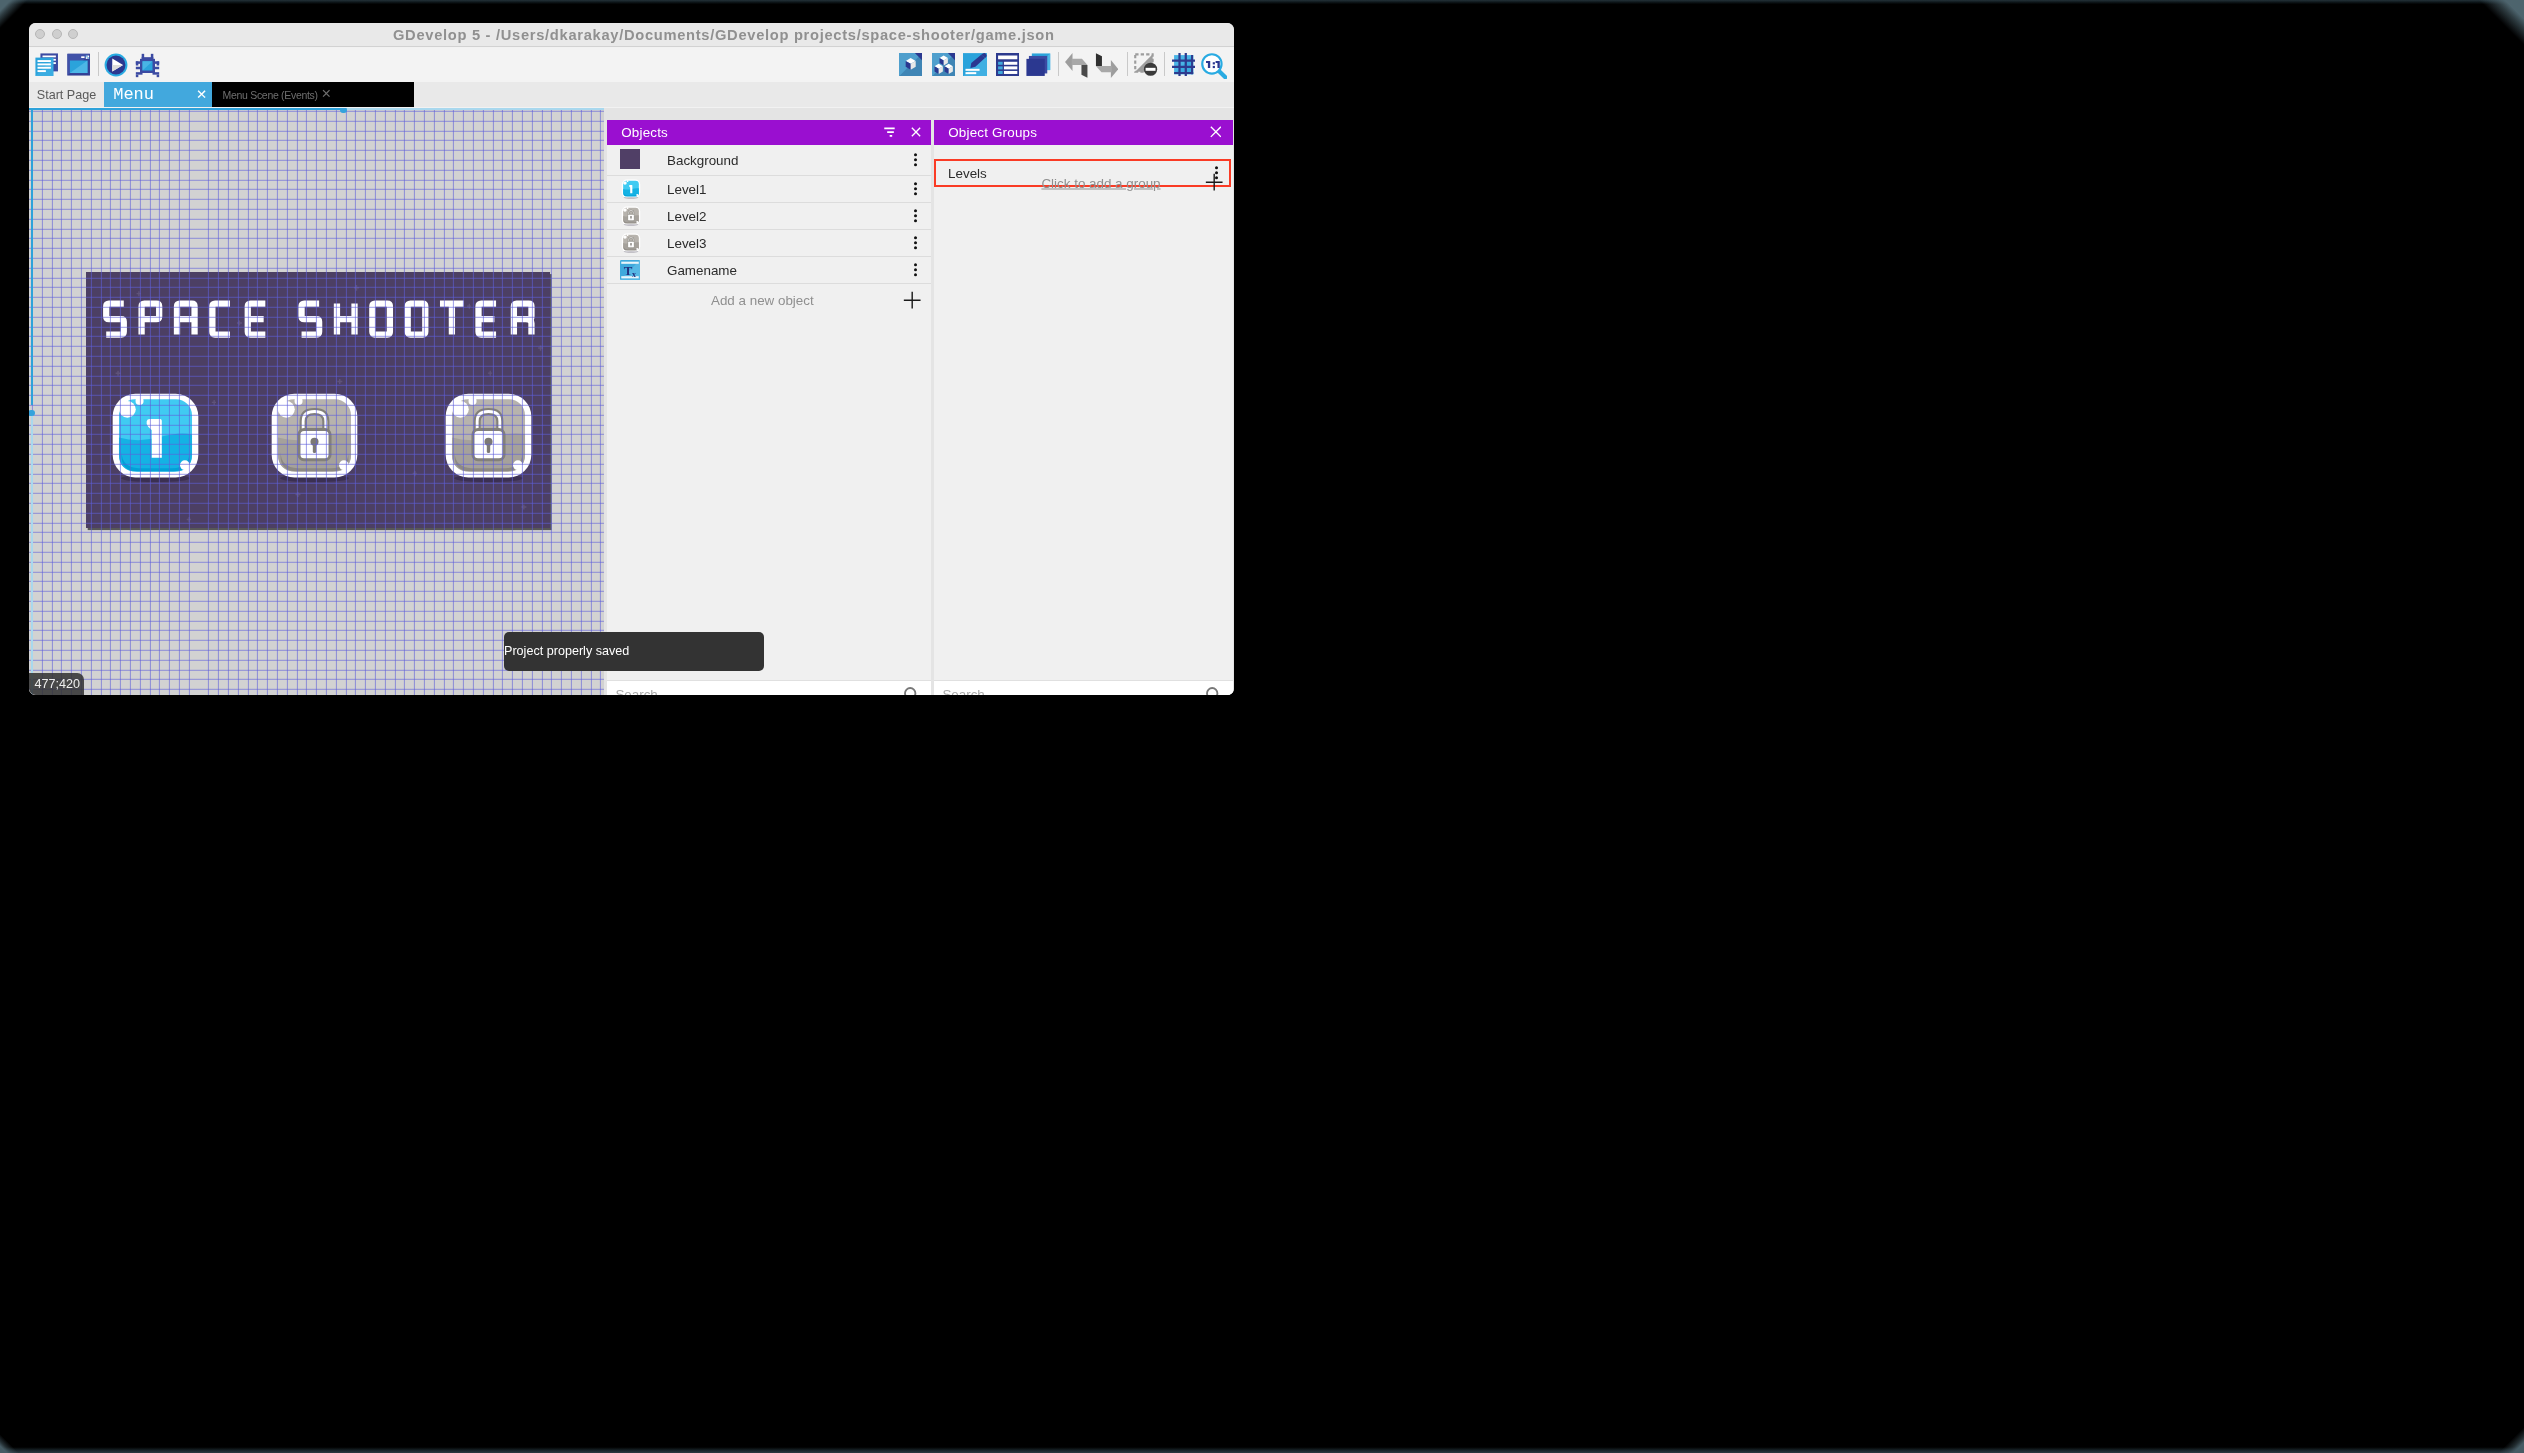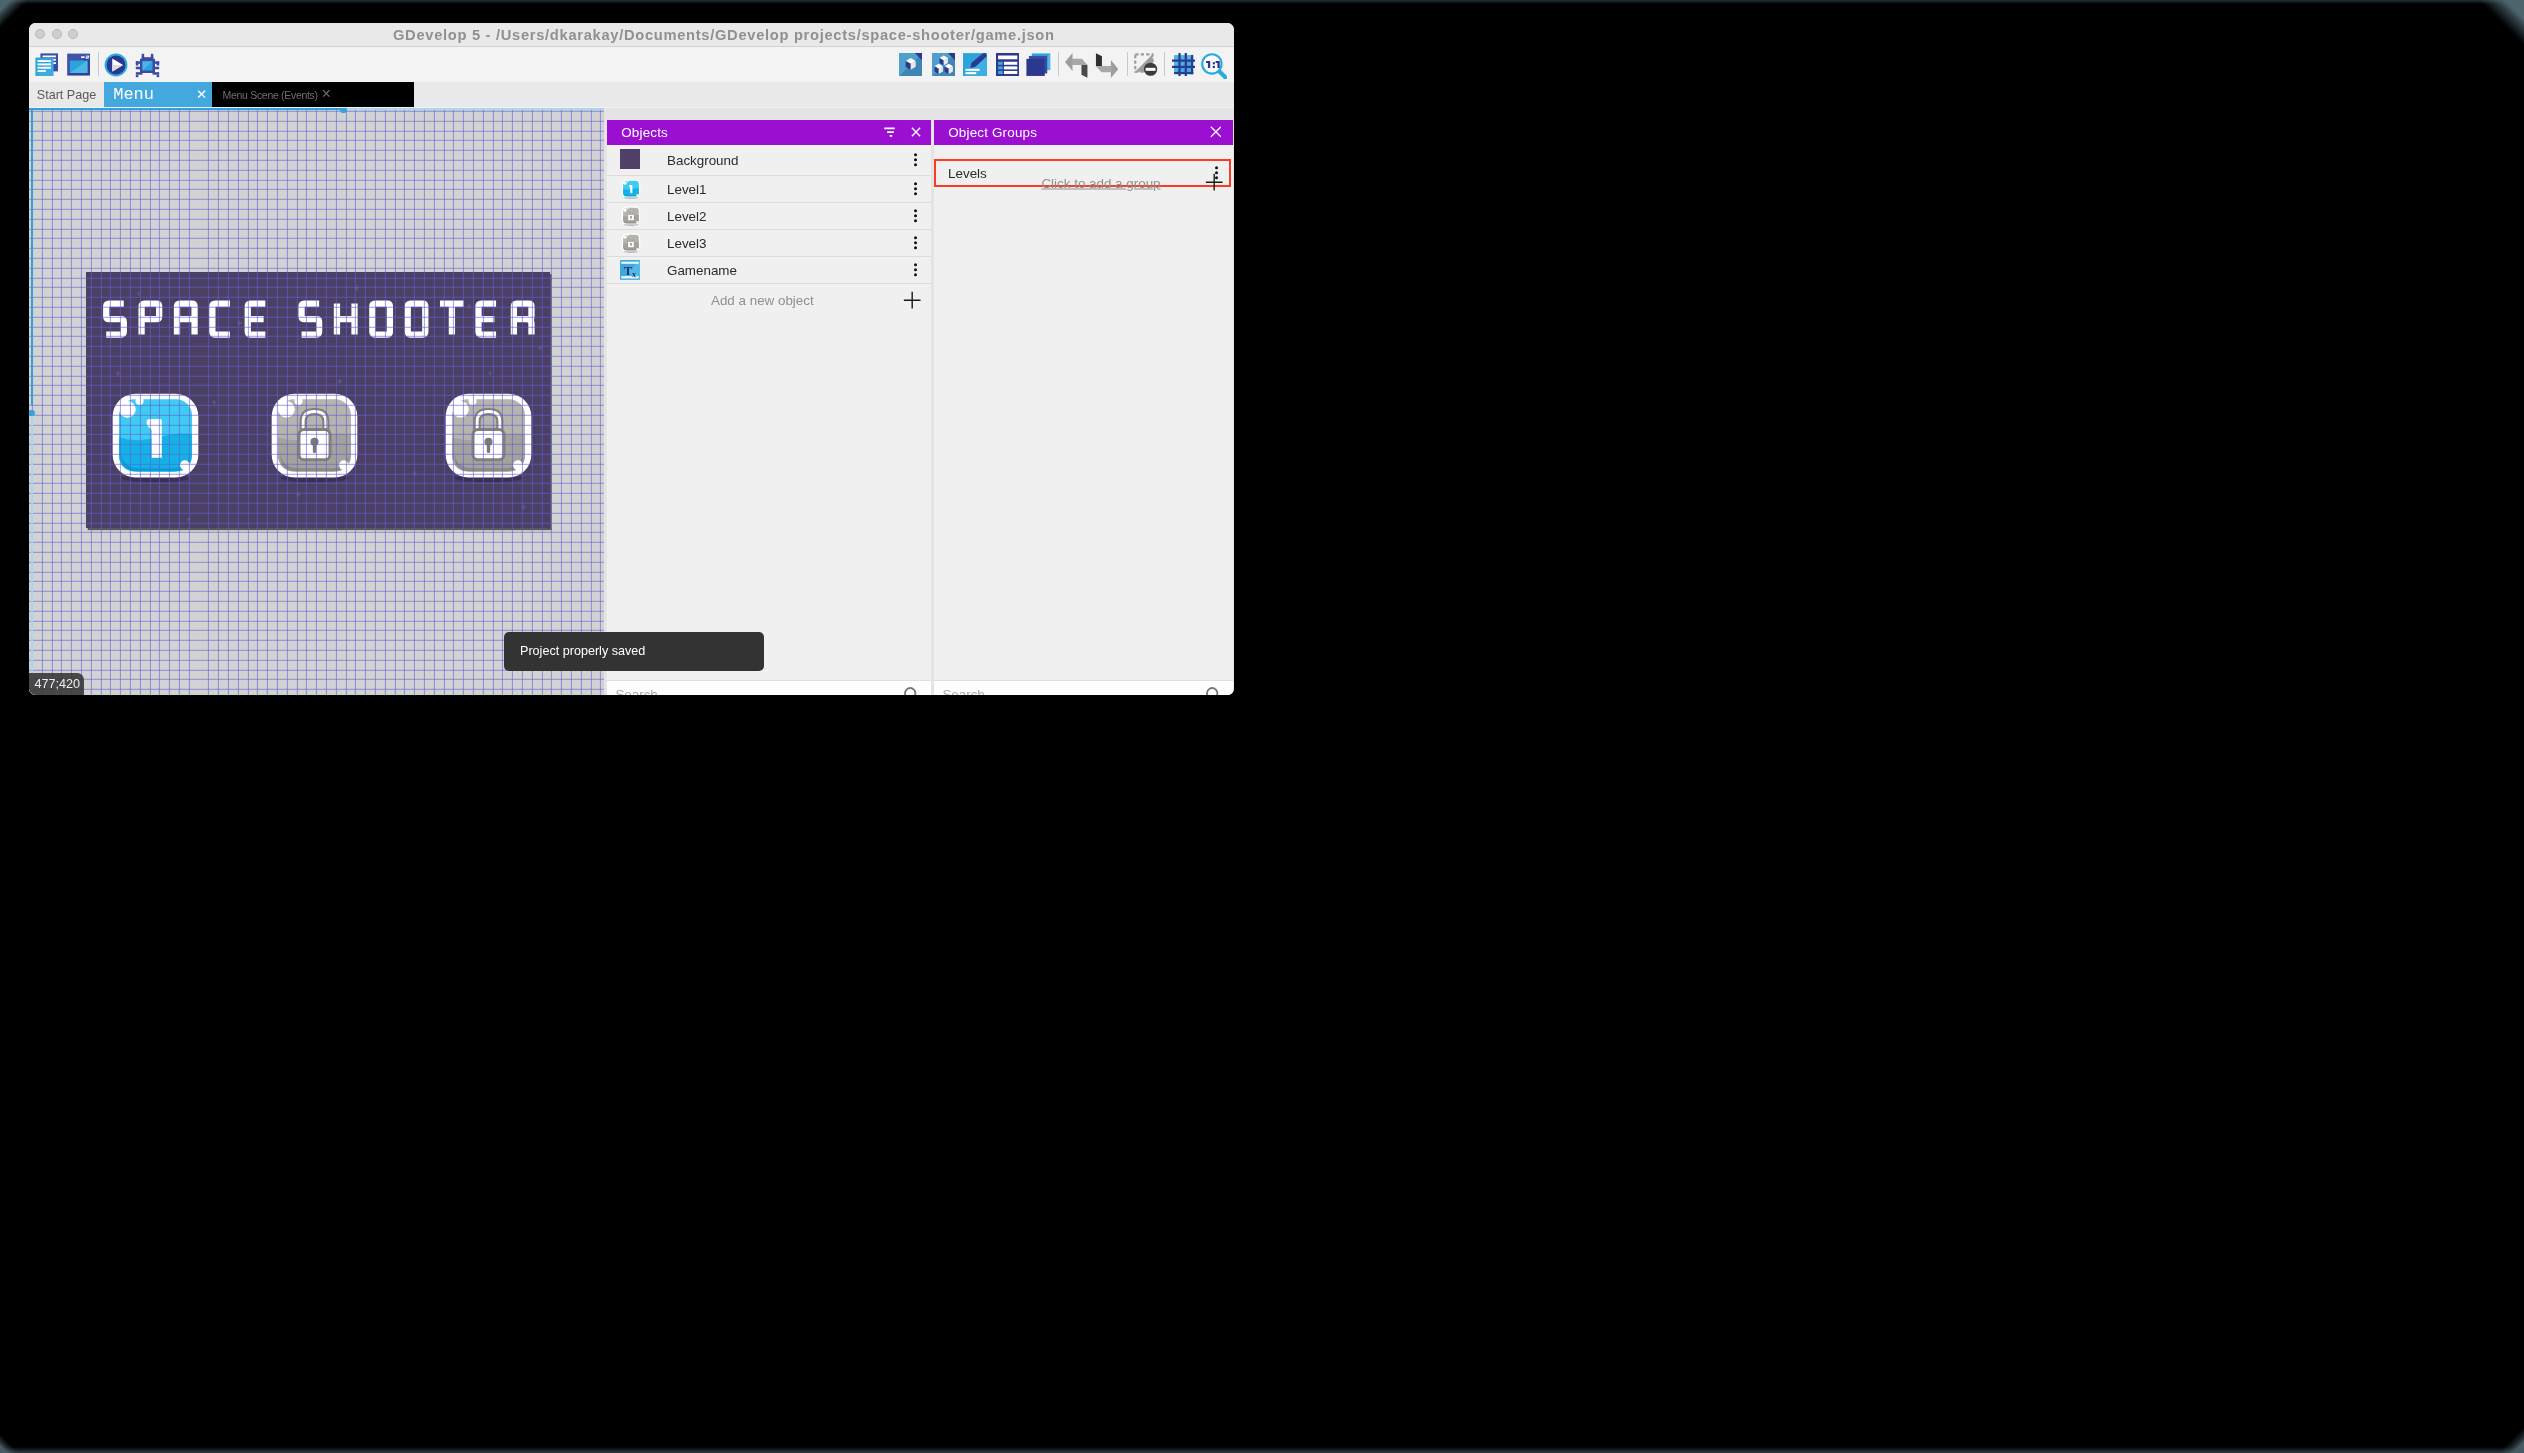--- a/index.html
+++ b/index.html
@@ -42,21 +42,21 @@
 .panel { position:absolute; top:0; height:588px; background:#f0f0f0;margin-top:12px; }
 .phead { position:absolute; left:0; top:0; width:100%; height:25px; background:#9a0fd0; color:#fff; font-size:13.4px; line-height:25px; padding-left:14.2px; letter-spacing:0.2px; }
 .row { position:relative; width:100%; border-bottom:0.8px solid #dcdcdc; }
 .rowlabel { position:absolute; left:60px; top:50%; transform:translateY(-50%); font-size:13.4px; color:#2b2b2b; }
 .dots { position:absolute; right:14.2px; top:50%; transform:translateY(-50%); width:3.3px; }
 .dots span { display:block; width:3px; height:3px; border-radius:50%; background:#111; margin:2.2px 0; }
 .addrow { position:relative; width:100%; height:33px; }
 .addlabel { position:absolute; left:16.7px; right:30px; text-align:center; top:50%; transform:translateY(-50%); font-size:13.4px; color:#8f8f8f; }
 .search { position:absolute; left:0; bottom:0; width:100%; height:28px; background:#fff; border-top:0.8px solid #e0e0e0; }
 .search .ph { position:absolute; left:8.4px; top:50%; transform:translateY(-50%); font-size:13.4px; color:#a9a9a9; }
-.toast { position:absolute; left:504px; top:632px; width:260px; height:39px; background:#333; border-radius:5px; color:#fff; font-size:12.6px; line-height:39px; padding-left:16px; z-index:60; }
+.toast { position:absolute; left:504px; top:632px; width:260px; height:39px; background:#333; border-radius:5px; color:#fff; font-size:12.6px; line-height:39px; padding-left:0; z-index:60; }
 </style>
 </head>
 <body>
 <svg width="0" height="0" style="position:absolute;">
 <defs>
   <g id="btnblue">
     <ellipse cx="53" cy="101.5" rx="41" ry="4.5" fill="rgba(40,30,60,0.45)"></ellipse>
     <rect x="2" y="1" width="102" height="99.5" rx="27" fill="#fff"></rect>
     <rect x="9.5" y="7.5" width="87" height="86" rx="19" fill="#40cbf2"></rect>
     <path d="M9.5 53 Q33 59.5 58 52.5 Q82 46 96.5 49.5 V72 Q96.5 93.5 75 93.5 H31 Q9.5 93.5 9.5 72 Z" fill="#14b2e4"></path>

